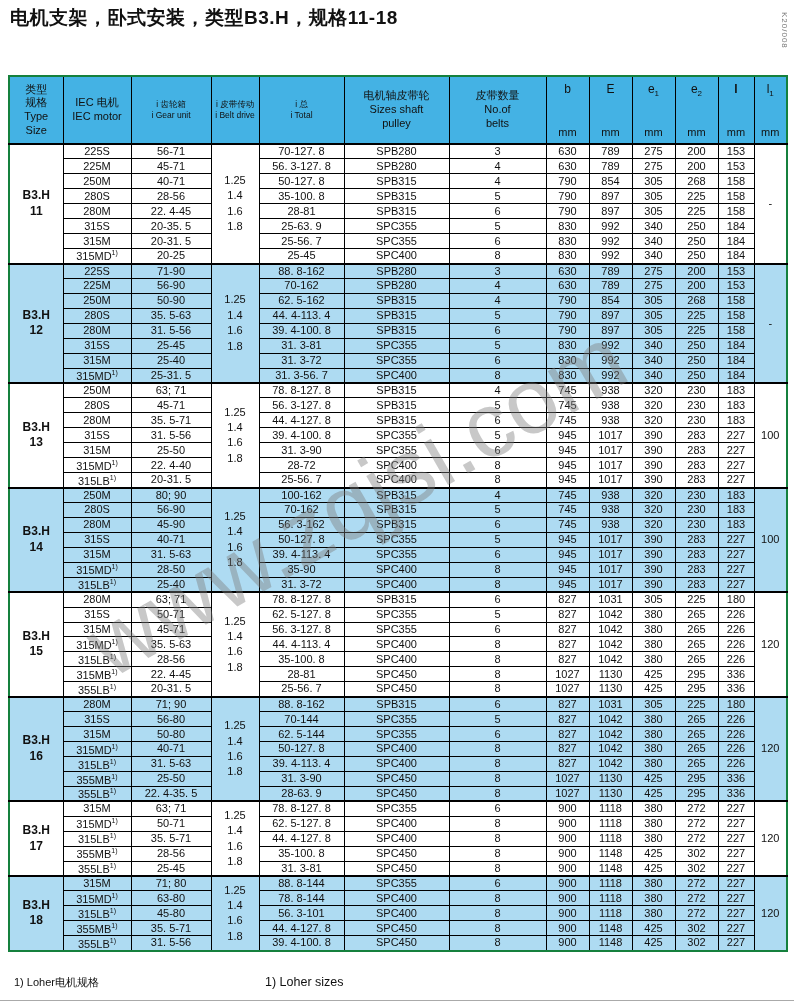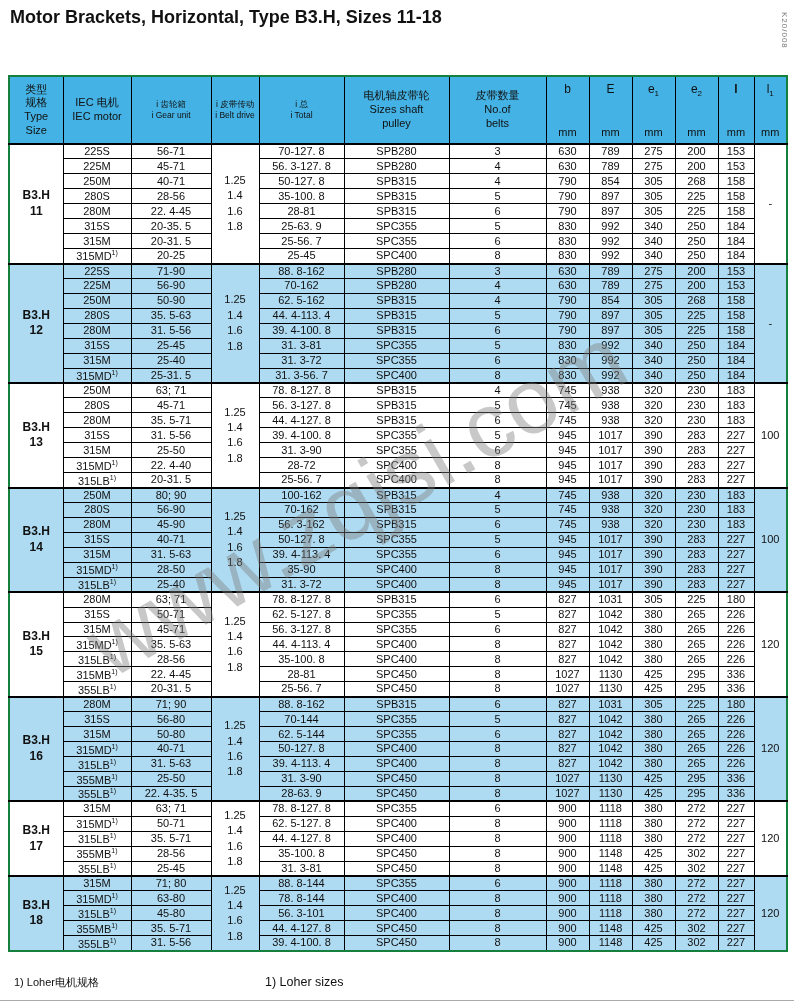--- a/index.html
+++ b/index.html
@@ -44,21 +44,21 @@
     transform:rotate(-30deg);transform-origin:left center;
   }
   .footnote-zh{position:absolute;left:14px;top:975px;font-size:11px;}
   .footnote-en{position:absolute;left:265px;top:975px;font-size:12.5px;}
   .bottom-rule{position:absolute;left:0;bottom:0;width:100%;border-top:1px solid #aaa;}
 </style>
 </head>
 <body>
 
 <div class="title-block">
-  <div class="title-en">Motor Brackets, Horizontal, Type B3.H, Sizes 11-18</div>
+  <div class="title-zh">电机支架，卧式安装，类型B3.H，规格11-18</div>
 </div>
 
 <div class="page-code">K20/008</div>
 
 <table class="spec">
   <colgroup>
     <col style="width:54px">
       <col style="width:68px">
       <col style="width:80px">
     <col style="width:48px">

